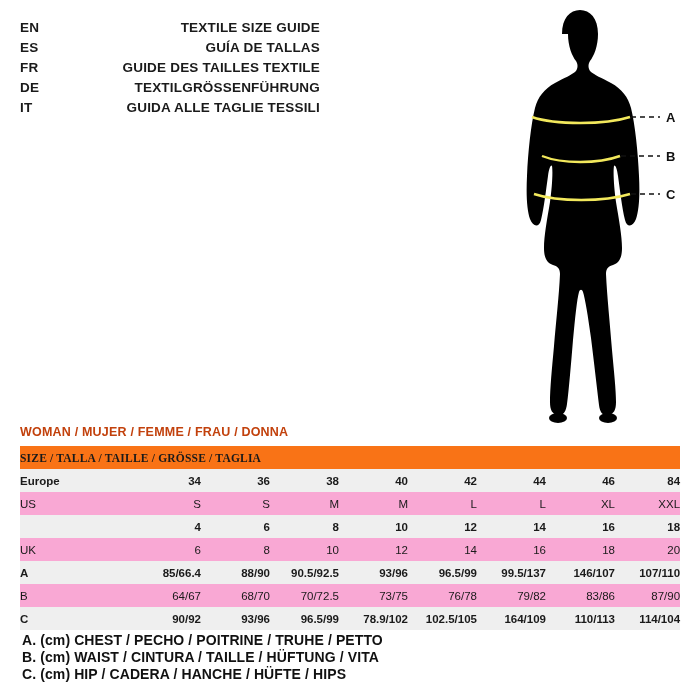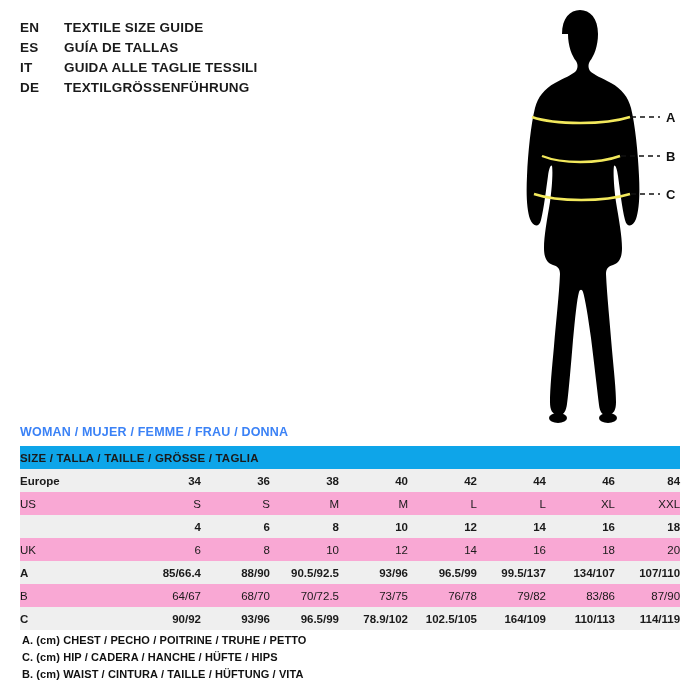--- a/index.html
+++ b/index.html
@@ -22,20 +22,21 @@
     left: 20px;
     top: 20px;
     width: 300px;
   }
   .title-row {
     display: flex;
     align-items: baseline;
     height: 20px;
     font-size: 13.5px;
     letter-spacing: 0.2px;
+    justify-content: space-between;
   }
   .title-lang {
     width: 44px;
     flex: 0 0 44px;
     font-weight: 700;
   }
   .title-text {
     font-weight: 700;
     white-space: nowrap;
   }
@@ -65,35 +66,36 @@
     position: absolute;
     left: 20px;
     top: 425px;
     width: 660px;
   }
   .woman-head {
     font-size: 12.5px;
     font-weight: 700;
     letter-spacing: 0.2px;
     margin-bottom: 7px;
-    color: #3b82f6;
+    color: #c2410c;
   }
   table.size-table {
     border-collapse: collapse;
     width: 660px;
     font-size: 11.5px;
     table-layout: fixed;
   }
   table.size-table td {
     padding: 3px 0 3px 0;
     height: 17px;
     color: #1a1a1a;
   }
   tr.band-dark td {
-    background: #0ea5e9;
+    background: #f97316;
+    font-family: Liberation Serif, serif;
   }
   tr.band-light td {
     background: #efefef;
     font-weight: bold;
   }
   tr.band-white td {
     background: #f9a8d4;
   }
   td.label-cell {
     padding-left: 6px;
@@ -110,46 +112,50 @@
   }
 
   
   .legend {
     position: absolute;
     left: 22px;
     top: 632px;
     width: 600px;
   }
   .legend-line {
-    font-size: 11px;
+    font-size: 14px;
     font-weight: 700;
     line-height: 17px;
     color: #111;
     letter-spacing: 0.1px;
   }
 </style>
 </head>
 <body>
 
 <div class="titles">
   <div class="title-row">
     <span class="title-lang">EN</span>
     <span class="title-text">TEXTILE SIZE GUIDE</span>
   </div>
   <div class="title-row">
     <span class="title-lang">ES</span>
     <span class="title-text">GUÍA DE TALLAS</span>
   </div>
   <div class="title-row">
+    <span class="title-lang">FR</span>
+    <span class="title-text">GUIDE DES TAILLES TEXTILE</span>
+  </div>
+  <div class="title-row">
+    <span class="title-lang">DE</span>
+    <span class="title-text">TEXTILGRÖSSENFÜHRUNG</span>
+  </div>
+  <div class="title-row">
     <span class="title-lang">IT</span>
     <span class="title-text">GUIDA ALLE TAGLIE TESSILI</span>
-  </div>
-  <div class="title-row">
-    <span class="title-lang">DE</span>
-    <span class="title-text">TEXTILGRÖSSENFÜHRUNG</span>
   </div>
 </div>
 
 <div class="figure-area">
   <svg class="figure-svg" width="220" height="430" viewBox="0 0 220 430">
 
     <path fill="#000000" d="
       M 92,30
       C 92,14 100,6 110,6
       C 120,6 128,14 128,30
@@ -280,21 +286,21 @@
       </tr>
 
       <tr class="band-light">
         <td class="label-cell">A</td>
         <td class="val">85/66.4</td>
         <td class="val">88/90</td>
         <td class="val">90.5/92.5</td>
         <td class="val">93/96</td>
         <td class="val">96.5/99</td>
         <td class="val">99.5/137</td>
-        <td class="val">134/107</td>
+        <td class="val">146/107</td>
         <td class="val">107/110</td>
       </tr>
 
       <tr class="band-white">
         <td class="label-cell">B</td>
         <td class="val">64/67</td>
         <td class="val">68/70</td>
         <td class="val">70/72.5</td>
         <td class="val">73/75</td>
         <td class="val">76/78</td>
@@ -305,23 +311,23 @@
 
       <tr class="band-light">
         <td class="label-cell">C</td>
         <td class="val">90/92</td>
         <td class="val">93/96</td>
         <td class="val">96.5/99</td>
         <td class="val">78.9/102</td>
         <td class="val">102.5/105</td>
         <td class="val">164/109</td>
         <td class="val">110/113</td>
-        <td class="val">114/119</td>
+        <td class="val">114/104</td>
       </tr>
     </tbody>
   </table>
 </div>
 
 <div class="legend">
   <div class="legend-line">A. (cm) CHEST / PECHO / POITRINE / TRUHE / PETTO</div>
+  <div class="legend-line">B. (cm) WAIST / CINTURA / TAILLE / HÜFTUNG / VITA</div>
   <div class="legend-line">C. (cm) HIP / CADERA / HANCHE / HÜFTE / HIPS</div>
-  <div class="legend-line">B. (cm) WAIST / CINTURA / TAILLE / HÜFTUNG / VITA</div>
 </div>
 
 </body></html>

